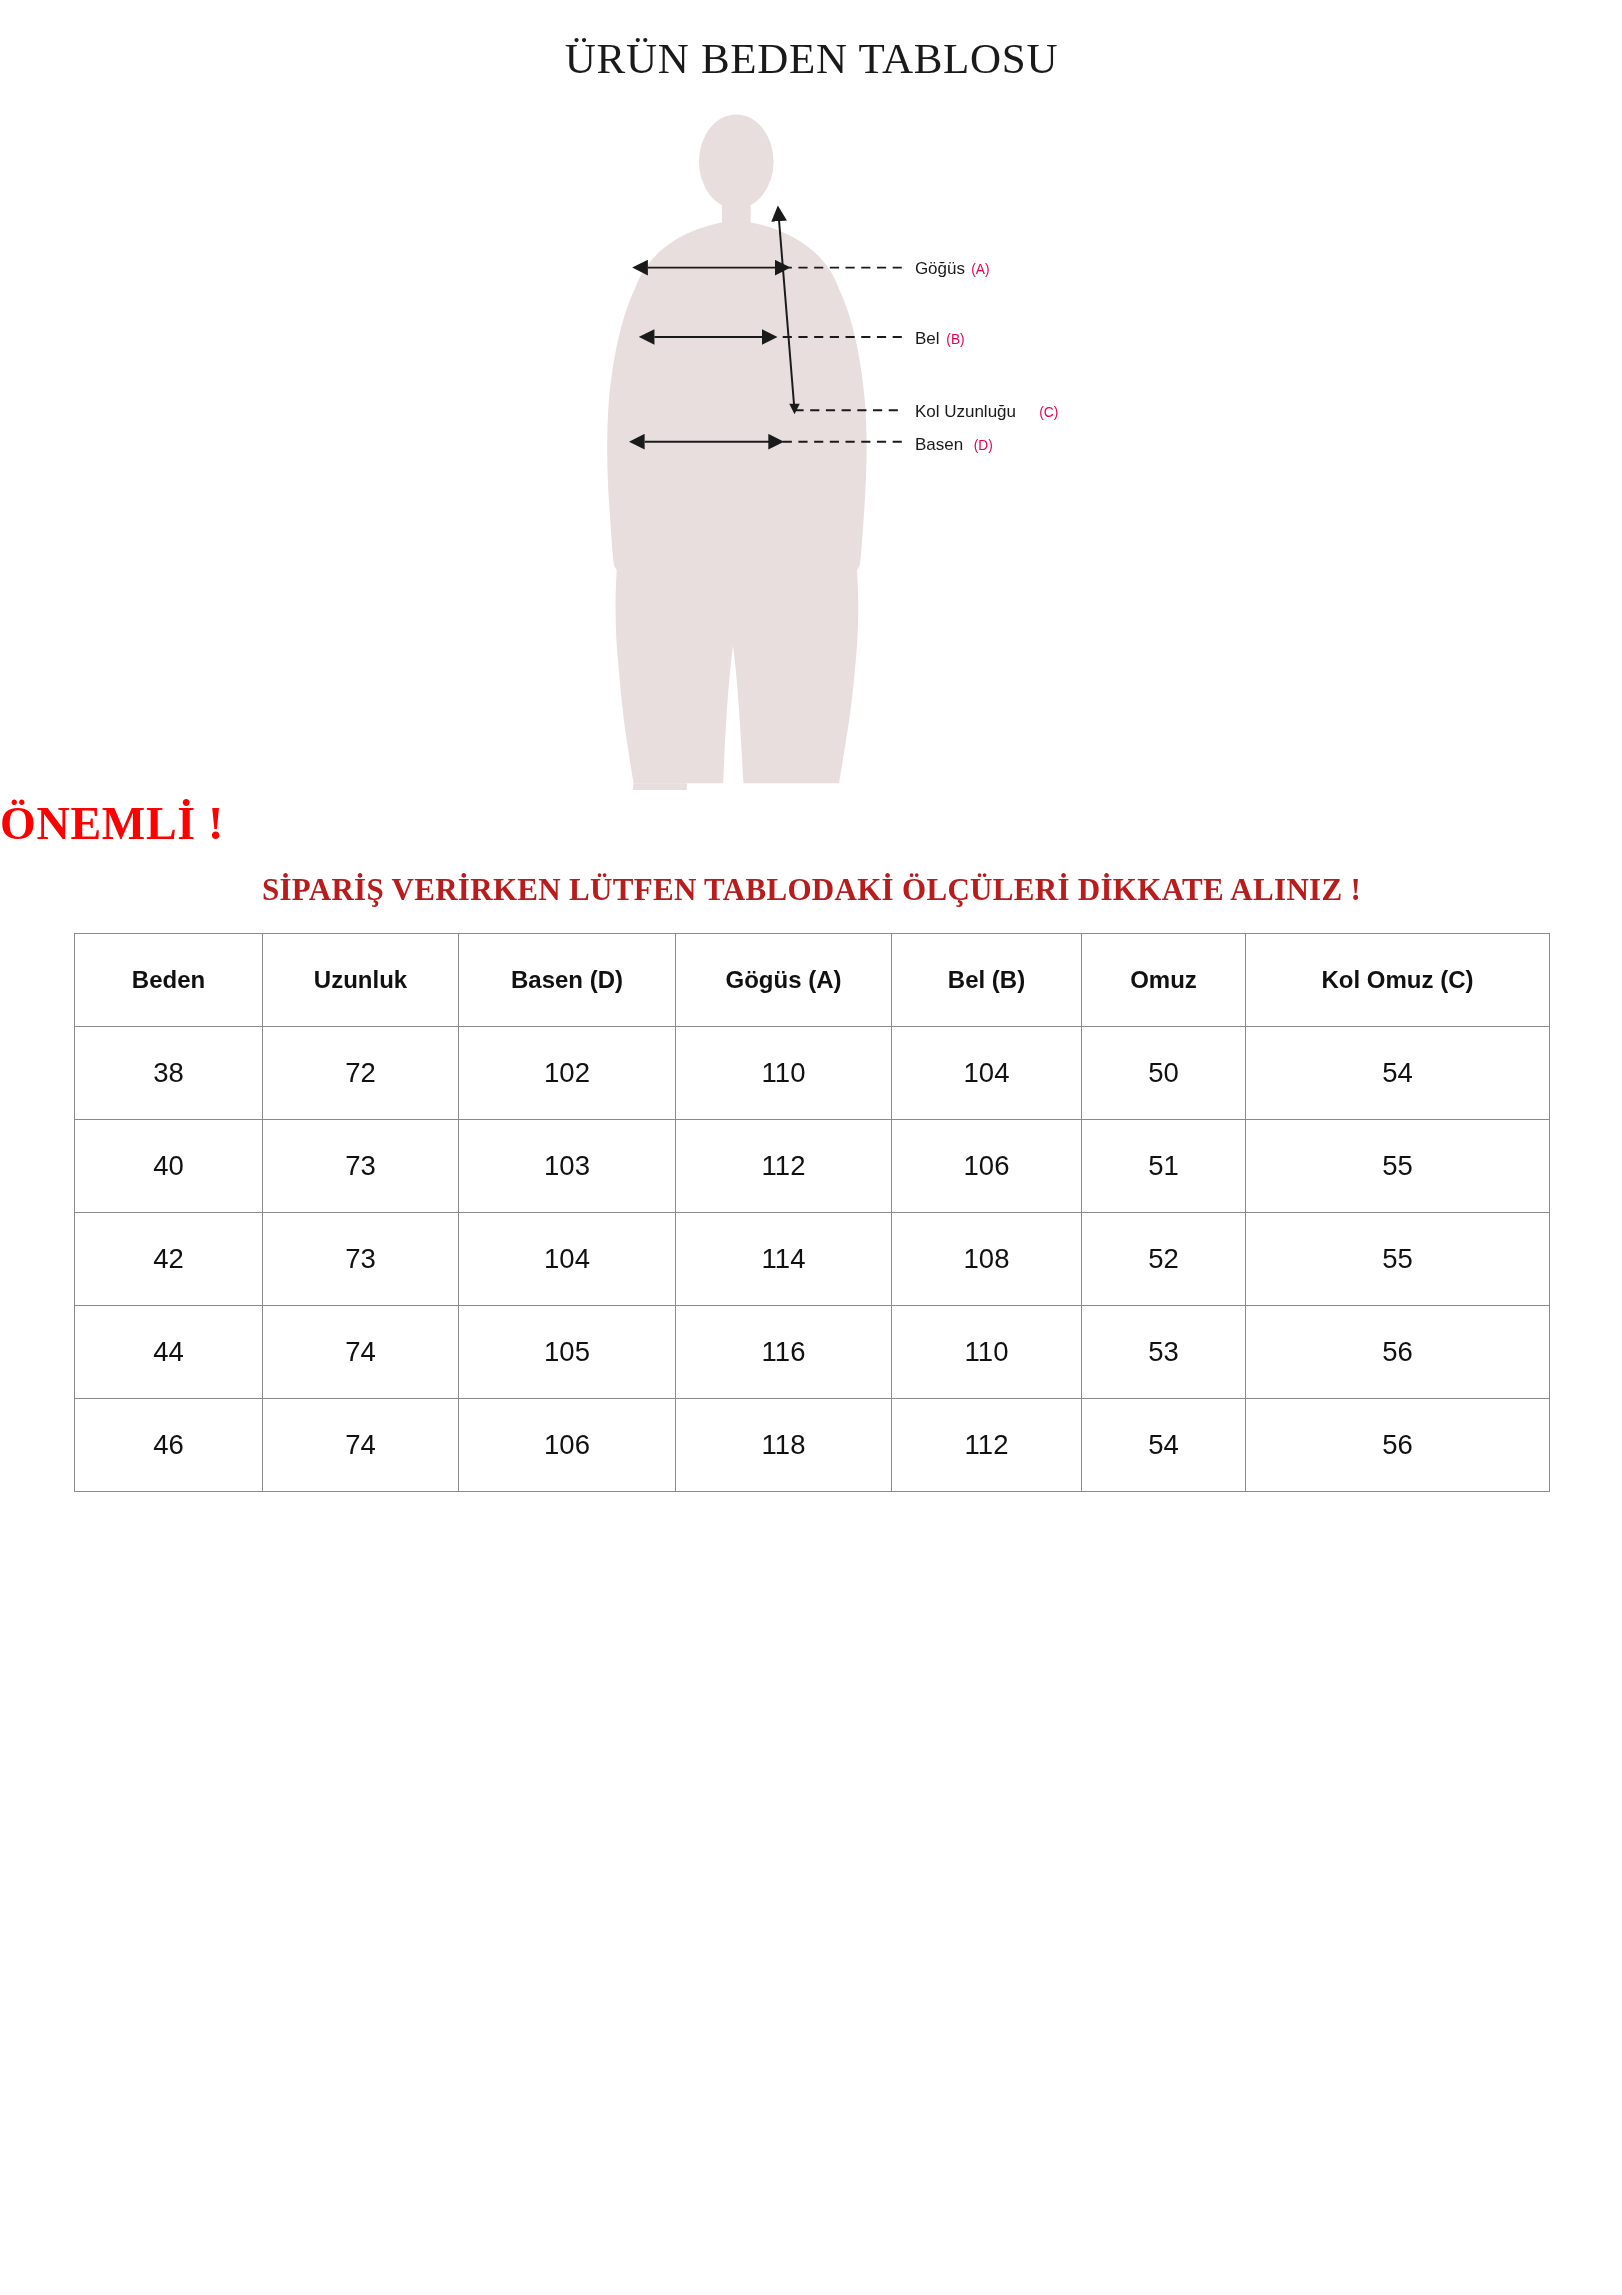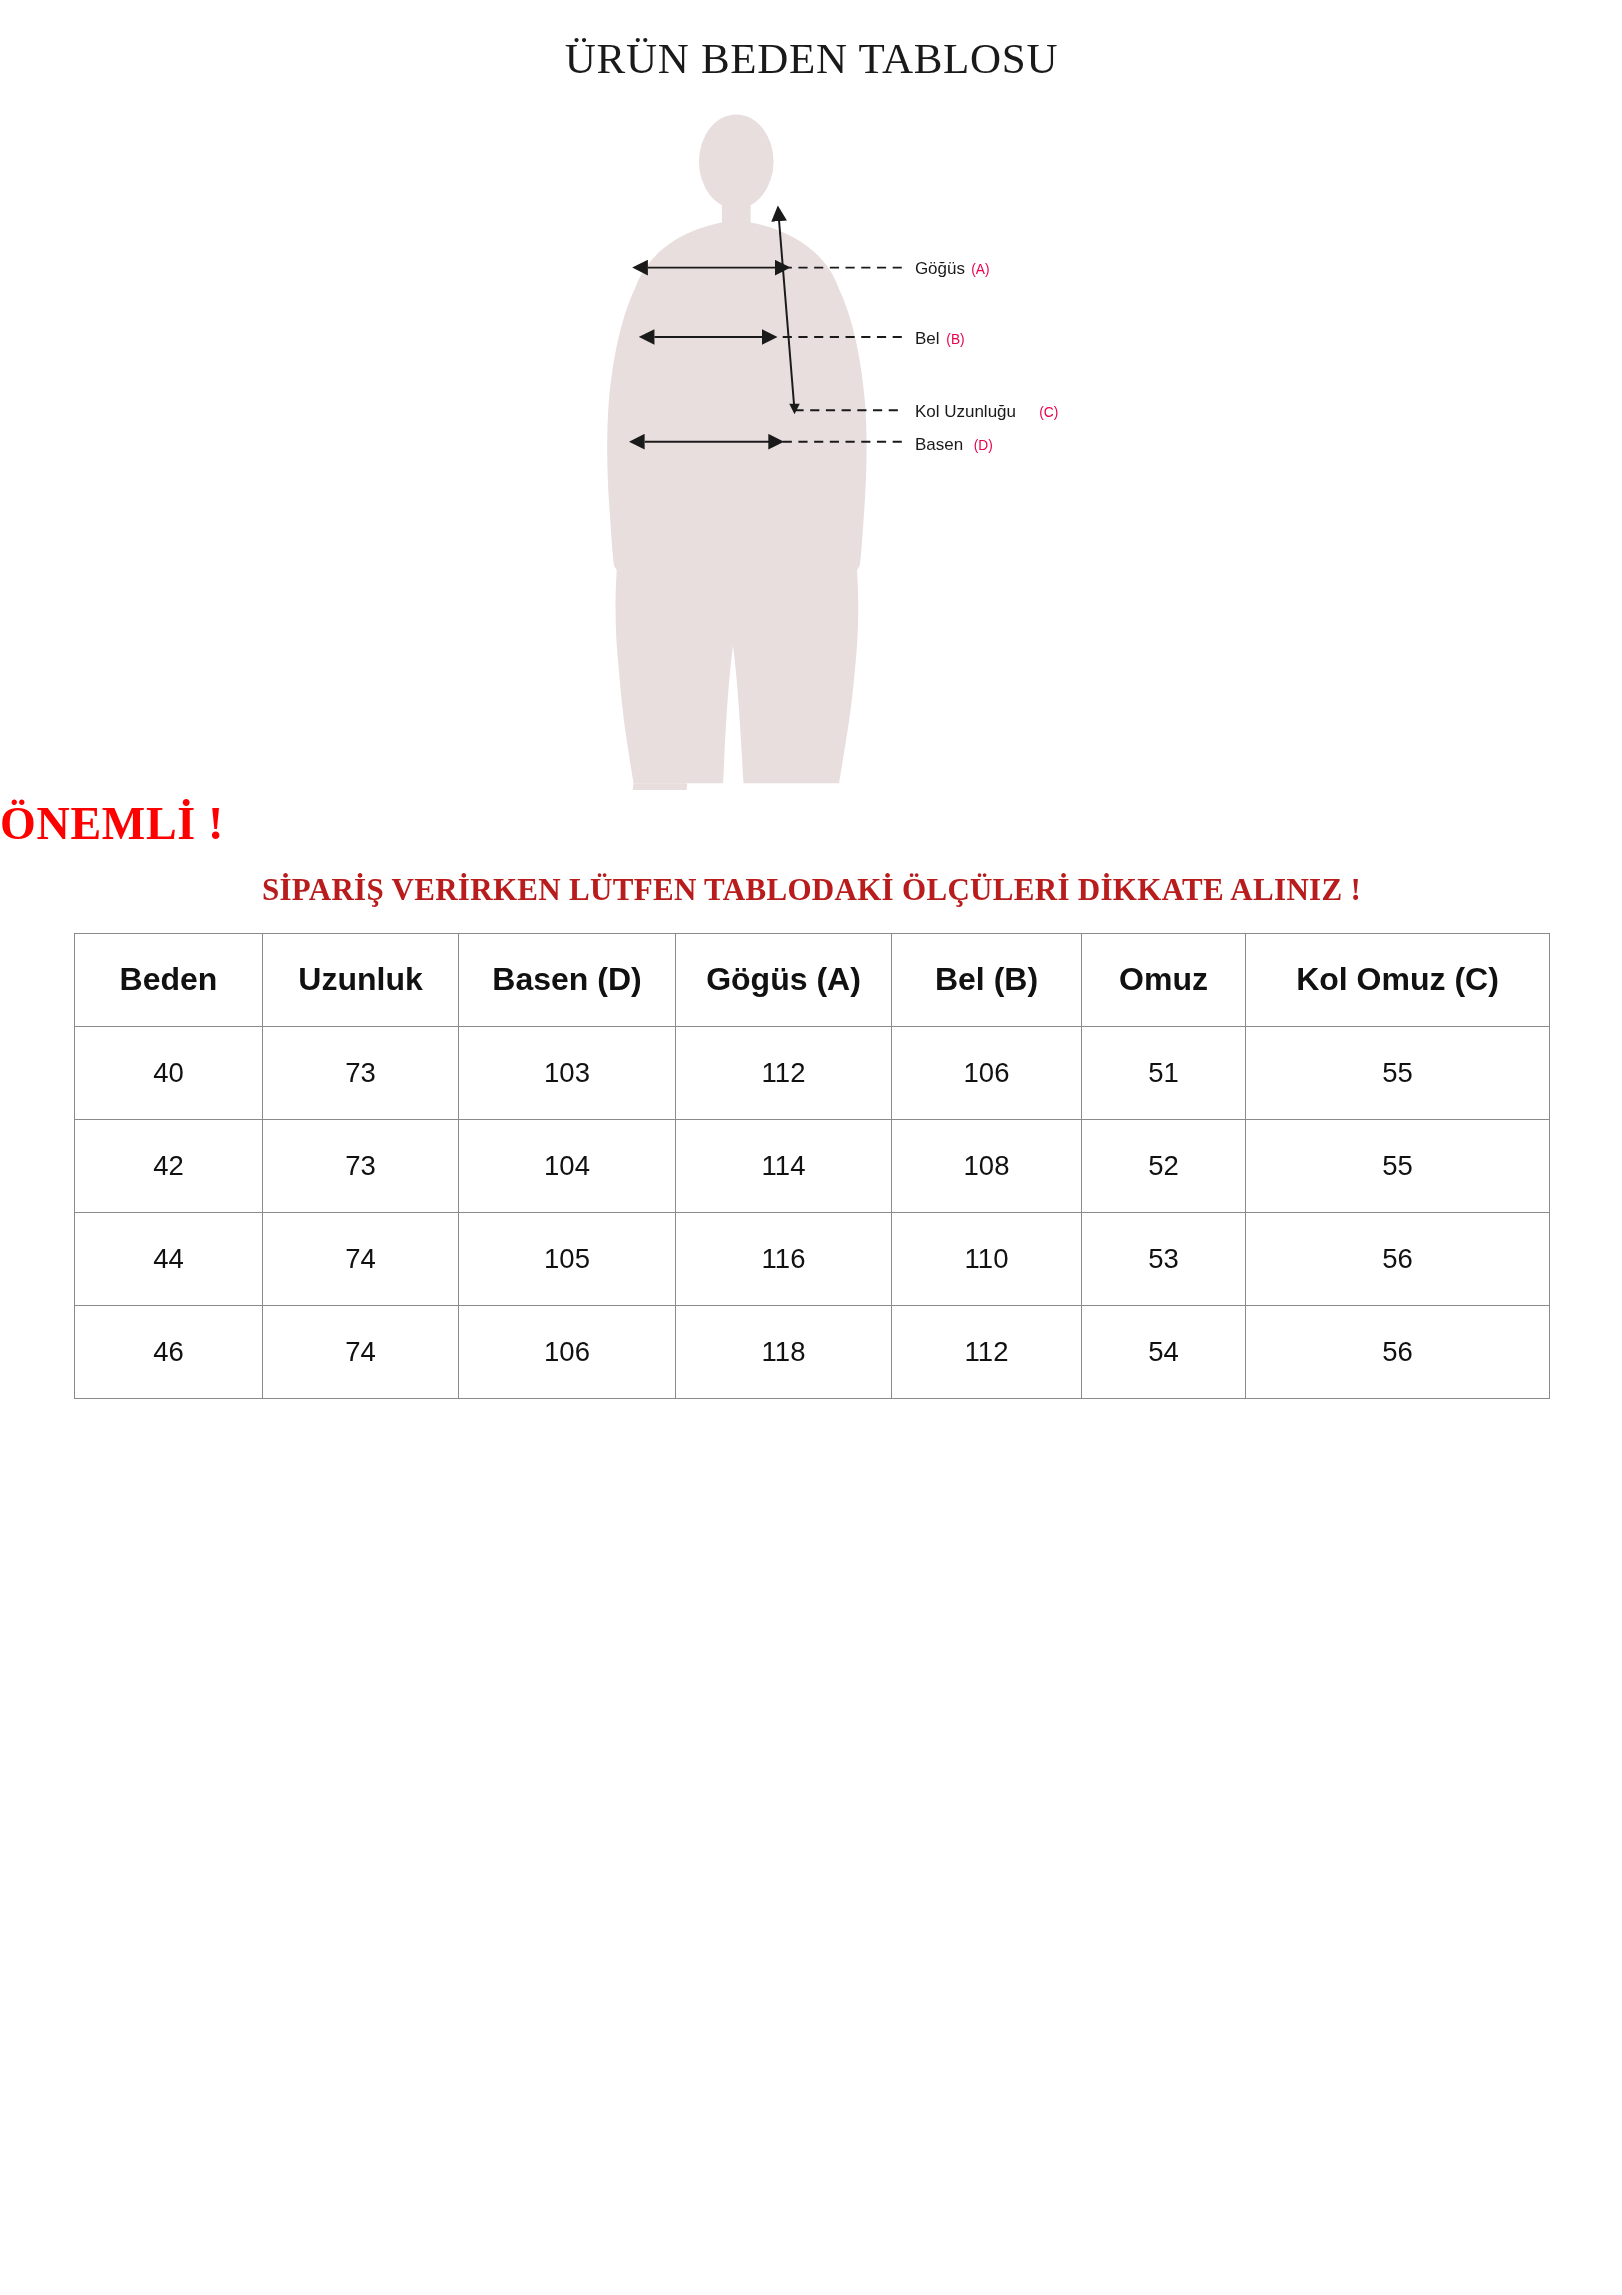--- a/index.html
+++ b/index.html
@@ -84,21 +84,21 @@
     border: 1.3px solid #8a8a8a;
     text-align: center;
     vertical-align: middle;
     font-size: 27.5px;
     color: #111111;
     height: 92px;
     padding: 0 3.9px;
   }
   table.size-table th {
     font-weight: bold;
-    font-size: 32px;
+    font-size: 24px;
   }
   
   col.c0 { width: 188px; }
   col.c1 { width: 196px; }
   col.c2 { width: 217px; }
   col.c3 { width: 216px; }
   col.c4 { width: 190px; }
   col.c5 { width: 164px; }
   col.c6 { width: 304px; }
 
@@ -217,20 +217,29 @@
           <th>Uzunluk</th>
           <th>Basen (D)</th>
           <th>Gögüs (A)</th>
           <th>Bel (B)</th>
           <th>Omuz</th>
           <th>Kol Omuz (C)</th>
         </tr>
       </thead>
       <tbody>
         <tr>
+          <td>38</td>
+          <td>72</td>
+          <td>102</td>
+          <td>110</td>
+          <td>104</td>
+          <td>50</td>
+          <td>54</td>
+        </tr>
+        <tr>
           <td>40</td>
           <td>73</td>
           <td>103</td>
           <td>112</td>
           <td>106</td>
           <td>51</td>
           <td>55</td>
         </tr>
         <tr>
           <td>42</td>

